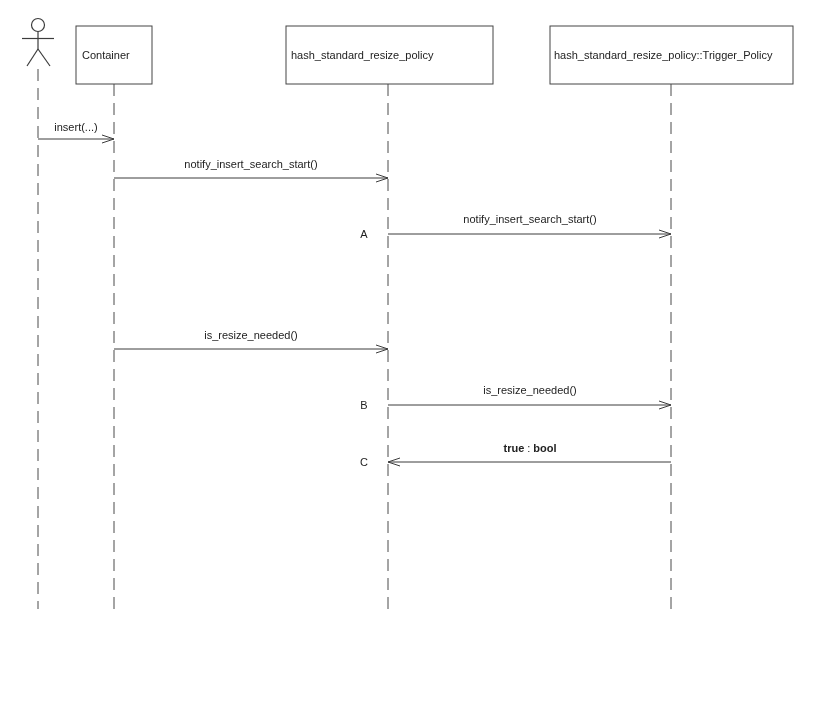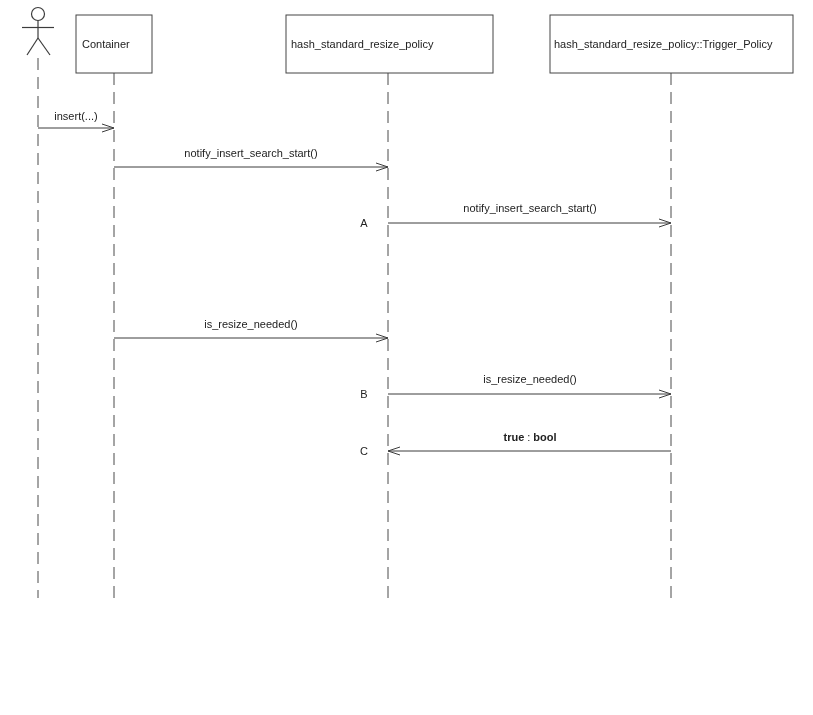--- a/index.html
+++ b/index.html
@@ -6,20 +6,21 @@
     margin: 0;
     padding: 0;
     background: #ffffff;
   }
   .canvas {
     position: relative;
     width: 813px;
     height: 598px;
     background: #ffffff;
     overflow: hidden;
+    margin-top: 11px;
   }
   svg {
     display: block;
   }
   text {
     font-family: "Liberation Sans", "DejaVu Sans", sans-serif;
     font-size: 11px;
     fill: #222222;
   }
   .participant-box {

